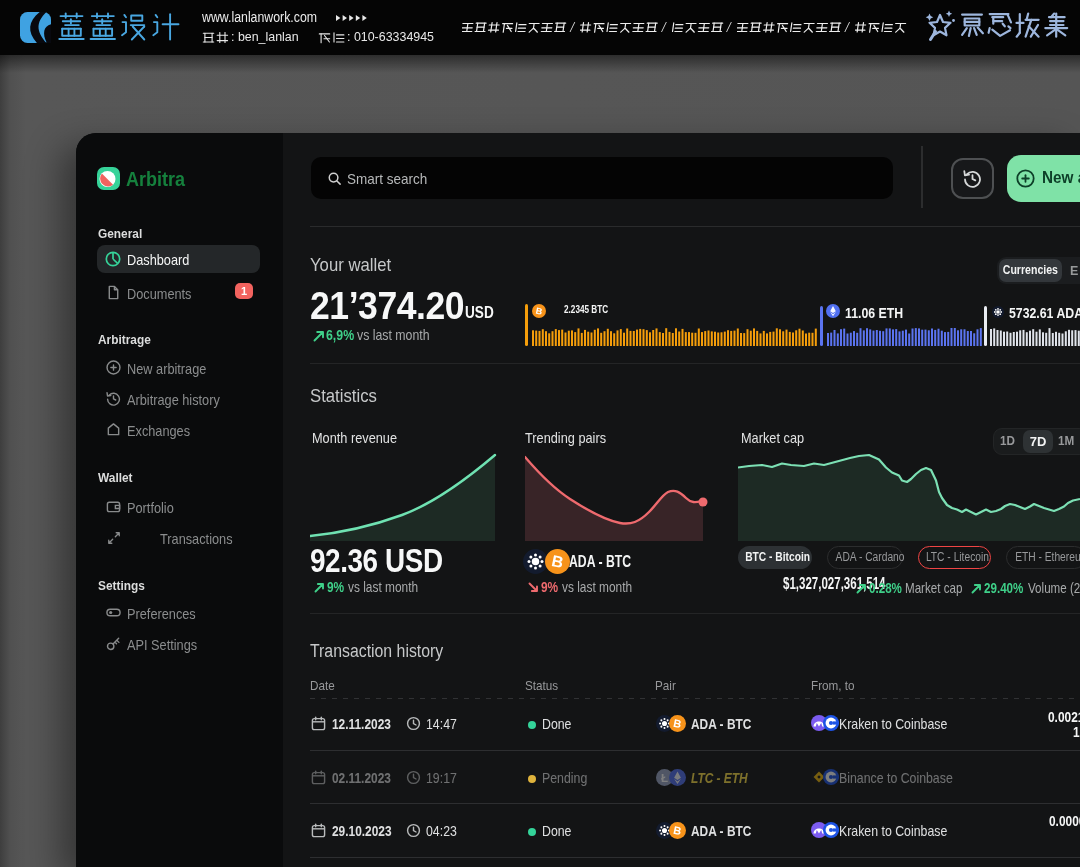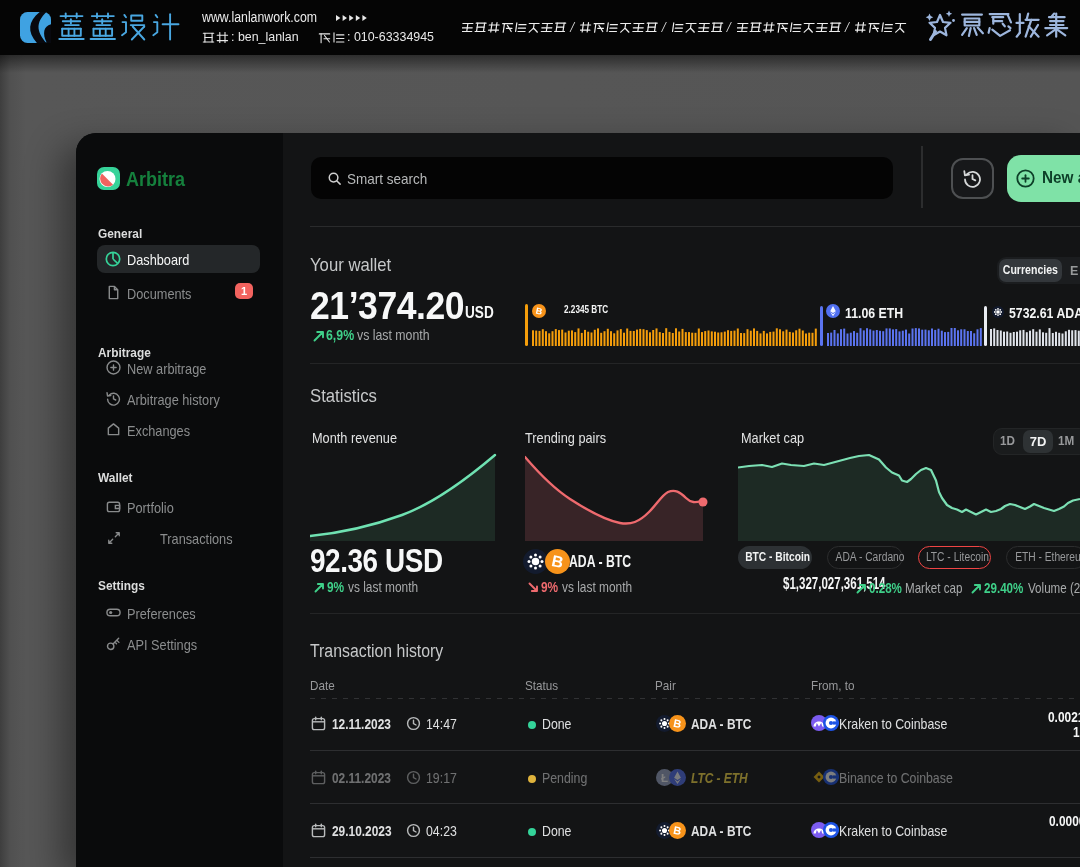--- a/index.html
+++ b/index.html
@@ -298,21 +298,21 @@
 <line x1="8" y1="8" x2="8" y2="1.5" stroke="#36d399" stroke-width="1.7"></line>
 <line x1="8" y1="8" x2="12.6" y2="12.4" stroke="#36d399" stroke-width="1.7"></line>
   </svg>
 <div class="abs" style="left:127px;top:251px;font-size:15px;font-weight:normal;color:#f4f5f5;line-height:1.15;"><span style="display:inline-block;transform:scaleX(0.85);transform-origin:0 50%;letter-spacing:0">Dashboard</span></div>
 <svg class="abs" style="left:106px;top:285px;" width="15" height="15" viewBox="0 0 16 16">
     <path d="M3.5,1.5 L9,1.5 L12.5,5 L12.5,14.5 L3.5,14.5 Z" fill="none" stroke="#898b8c" stroke-width="1.5" stroke-linejoin="round"></path>
     <path d="M9,1.5 L9,5 L12.5,5" fill="none" stroke="#898b8c" stroke-width="1.5" stroke-linejoin="round"></path>
   </svg>
 <div class="abs" style="left:127px;top:285px;font-size:15px;font-weight:normal;color:#8b8d8e;line-height:1.15;"><span style="display:inline-block;transform:scaleX(0.85);transform-origin:0 50%;letter-spacing:0">Documents</span></div>
 <div class="abs" style="left:235px;top:283px;width:18px;height:16px;background:#f2635f;border-radius:5px;color:#fff;font-size:11px;font-weight:bold;text-align:center;line-height:16px">1</div>
-<div class="abs" style="left:98px;top:345px;font-size:13.5px;font-weight:bold;color:#dcdddd;line-height:1.15;"><span style="display:inline-block;transform:scaleX(0.88);transform-origin:0 50%;letter-spacing:0">Arbitrage</span></div>
+<div class="abs" style="left:98px;top:332px;font-size:13.5px;font-weight:bold;color:#dcdddd;line-height:1.15;"><span style="display:inline-block;transform:scaleX(0.88);transform-origin:0 50%;letter-spacing:0">Arbitrage</span></div>
 <svg class="abs" style="left:106px;top:360px;" width="15" height="15" viewBox="0 0 16 16">
     <circle cx="8" cy="8" r="6.9" fill="none" stroke="#898b8c" stroke-width="1.5"></circle>
     <line x1="8" y1="5.2" x2="8" y2="10.8" stroke="#898b8c" stroke-width="1.5" stroke-linecap="round"></line>
     <line x1="5.2" y1="8" x2="10.8" y2="8" stroke="#898b8c" stroke-width="1.5" stroke-linecap="round"></line>
   </svg>
 <div class="abs" style="left:127px;top:360px;font-size:15px;font-weight:normal;color:#8b8d8e;line-height:1.15;"><span style="display:inline-block;transform:scaleX(0.85);transform-origin:0 50%;letter-spacing:0">New arbitrage</span></div>
 <svg class="abs" style="left:106px;top:391px;" width="15" height="15" viewBox="0 0 16 16">
     <path d="M3.4,4.4 A6.3,6.3 0 1 1 1.7,8.8" fill="none" stroke="#898b8c" stroke-width="1.5" stroke-linecap="round"></path>
     <path d="M1.1,1.8 L1.6,5.3 L5.1,4.8" fill="none" stroke="#898b8c" stroke-width="1.5" stroke-linecap="round" stroke-linejoin="round"></path>
     <path d="M8,5.2 L8,8.4 L10.4,9.6" fill="none" stroke="#898b8c" stroke-width="1.5" stroke-linecap="round"></path>

